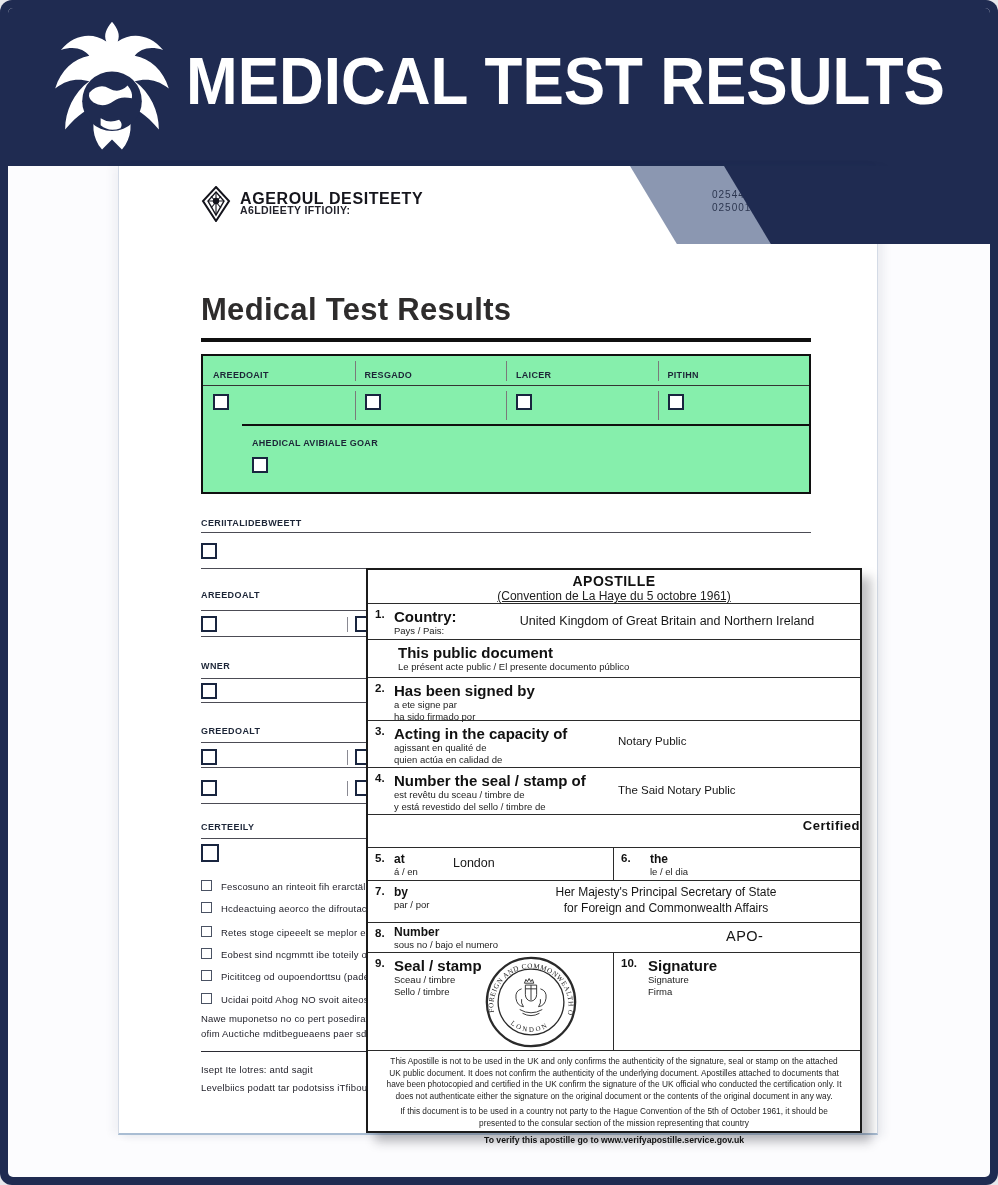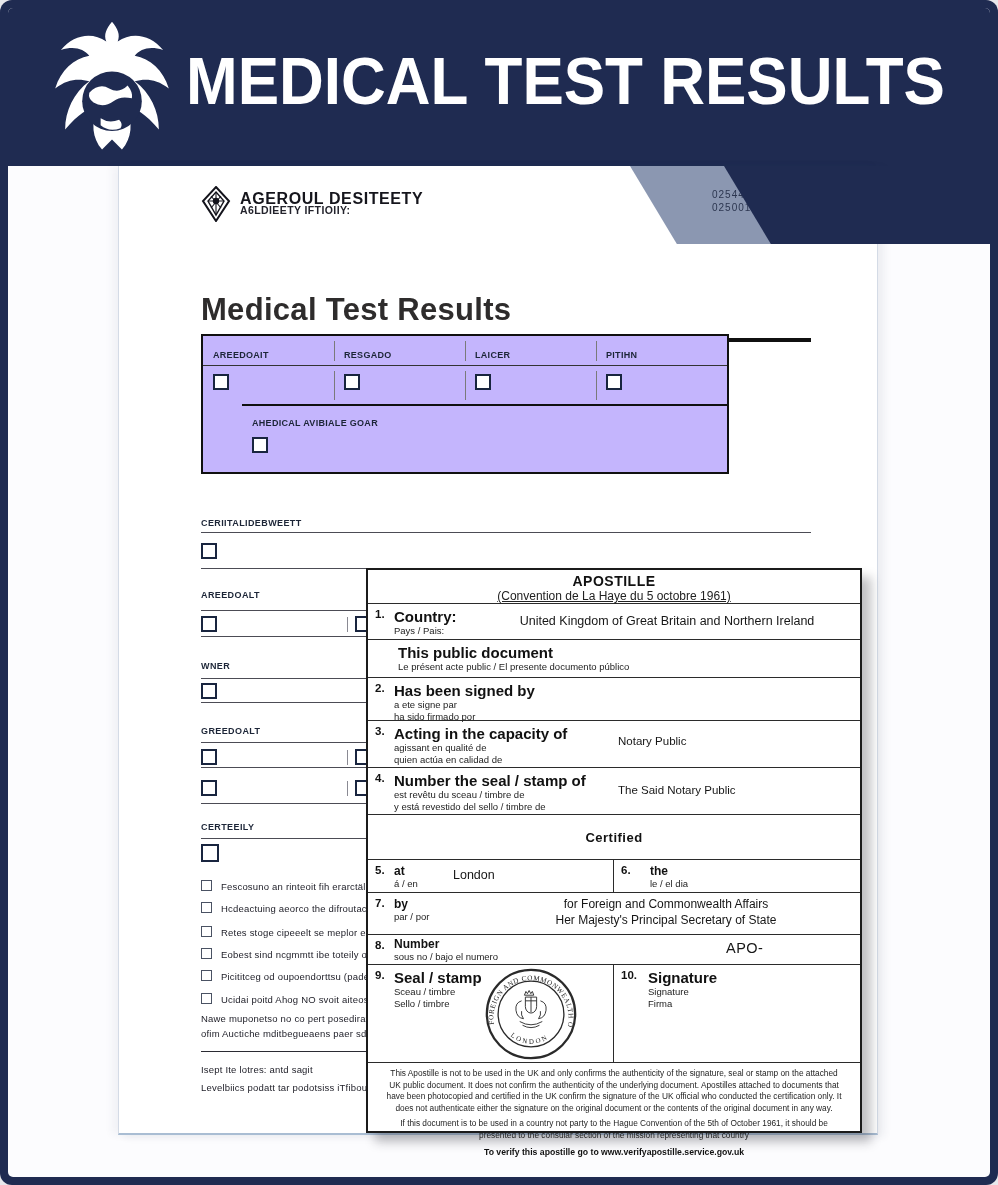--- a/index.html
+++ b/index.html
@@ -19,21 +19,21 @@
   .deco-navy{position:absolute;left:716px;top:158px;width:280px;height:78px;background:#1f2b51;transform:skewX(31deg);transform-origin:top left;z-index:4;}
 
   
   .page{position:absolute;left:110px;top:158px;width:760px;height:969px;background:#ffffff;border-left:1px solid #d4dbe6;border-right:1px solid #d4dbe6;border-bottom:2px solid #a9bdd3;box-shadow:-6px 0 8px rgba(40,60,90,0.05), 6px 2px 8px rgba(40,60,90,0.07);z-index:1;}
   .crest{position:absolute;left:82px;top:20px;width:30px;height:36px;}
   .agency1{position:absolute;left:121px;top:24px;font-size:16px;font-weight:700;letter-spacing:.6px;color:#15151c;}
   .agency2{position:absolute;left:121px;top:38px;font-size:10.5px;font-weight:600;letter-spacing:.4px;color:#23232c;}
   .form-title{position:absolute;left:82px;top:126px;font-size:31px;font-weight:800;letter-spacing:.3px;color:#2e2c2c;}
   .title-rule{position:absolute;left:82px;top:172px;width:610px;height:4px;background:#101010;}
 
-  .mtr-table{position:absolute;left:82px;top:168px;width:528px;border:2px solid #101010;background:#c4b5fd;}
+  .mtr-table{position:absolute;left:82px;top:188px;width:610px;border:2px solid #101010;background:#86efac;}
   .mtr-row{display:flex;}
   .mtr-row.hdr{height:30px;border-bottom:1px solid #333;}
   .mtr-row.cbs{height:38px;}
   .mtr-cell{flex:1;position:relative;padding:8px 0 0 10px;}
   .mtr-cell + .mtr-cell::before{content:"";position:absolute;left:0;top:5px;bottom:4px;width:1px;background:#7a7a7a;}
   .mtr-cell .th{font-size:9px;font-weight:700;letter-spacing:.3px;color:#1c2537;}
   .mtr-full{border-top:2px solid #101010;height:68px;padding:12px 0 0 10px;margin-left:39px;}
   .mtr-full .th{font-size:9px;font-weight:700;letter-spacing:.3px;color:#1c2537;}
   .mtr-full .cb{margin-top:9px;}
 
@@ -60,21 +60,21 @@
   .ap-num{width:26px;padding:4px 0 0 7px;font-weight:700;font-size:11.5px;color:#111;flex:none;}
   .ap-lblblk{padding-top:4px;}
   .ap-main{font-size:15px;font-weight:700;color:#111;white-space:nowrap;}
   .ap-small{font-size:9.5px;line-height:1.3;color:#222;white-space:nowrap;}
   .ap-val{position:absolute;font-size:12.5px;color:#161616;}
   .r-country{height:36px;}
   .r-public{height:38px;}
   .r-signed{height:43px;}
   .r-capacity{height:47px;}
   .r-sealof{height:47px;}
-  .r-cert{height:33px;text-align:center;display:block;padding-top:3px;margin-top:12px;}
+  .r-cert{height:33px;text-align:right;display:block;padding-top:3px;}
   .r-at6{height:33px;}
   .cell-l{width:246px;border-right:1.5px solid #2b2b2b;position:relative;display:flex;flex:none;}
   .cell-r{flex:1;position:relative;display:flex;}
   .r-by{height:42px;}
   .r-num{height:30px;}
   .r-seal{height:98px;}
   .ap-fine{flex:1;padding:5px 16px 0 16px;text-align:center;display:block;border-bottom:none;}
   .fine-p{font-size:8.3px;line-height:1.4;color:#1d1d1d;}
   .fine-p2{font-size:8.3px;line-height:1.4;color:#1d1d1d;margin-top:4px;}
   .fine-verify{font-size:8.7px;font-weight:700;color:#111;margin-top:5px;}
@@ -275,22 +275,22 @@
         </div>
       </div>
 
       <div class="ap-row r-by">
         <div class="ap-num">7.</div>
         <div class="ap-lblblk">
           <div class="ap-main" style="font-size:12px">by</div>
           <div class="ap-small">par / por</div>
         </div>
         <span class="ap-val" style="left:110px;right:6px;top:4px;text-align:center;line-height:1.3;font-size:12px">
+          <span style="display:block">Her Majesty's Principal Secretary of State</span>
           <span style="display:block">for Foreign and Commonwealth Affairs</span>
-          <span style="display:block">Her Majesty's Principal Secretary of State</span>
         </span>
       </div>
 
       <div class="ap-row r-num">
         <div class="ap-num">8.</div>
         <div class="ap-lblblk" style="padding-top:2px">
           <div class="ap-main" style="font-size:12px">Number</div>
           <div class="ap-small">sous no / bajo el numero</div>
         </div>
         <span class="ap-val" style="left:358px;top:5px;font-size:14.5px;letter-spacing:.5px">APO-</span>

